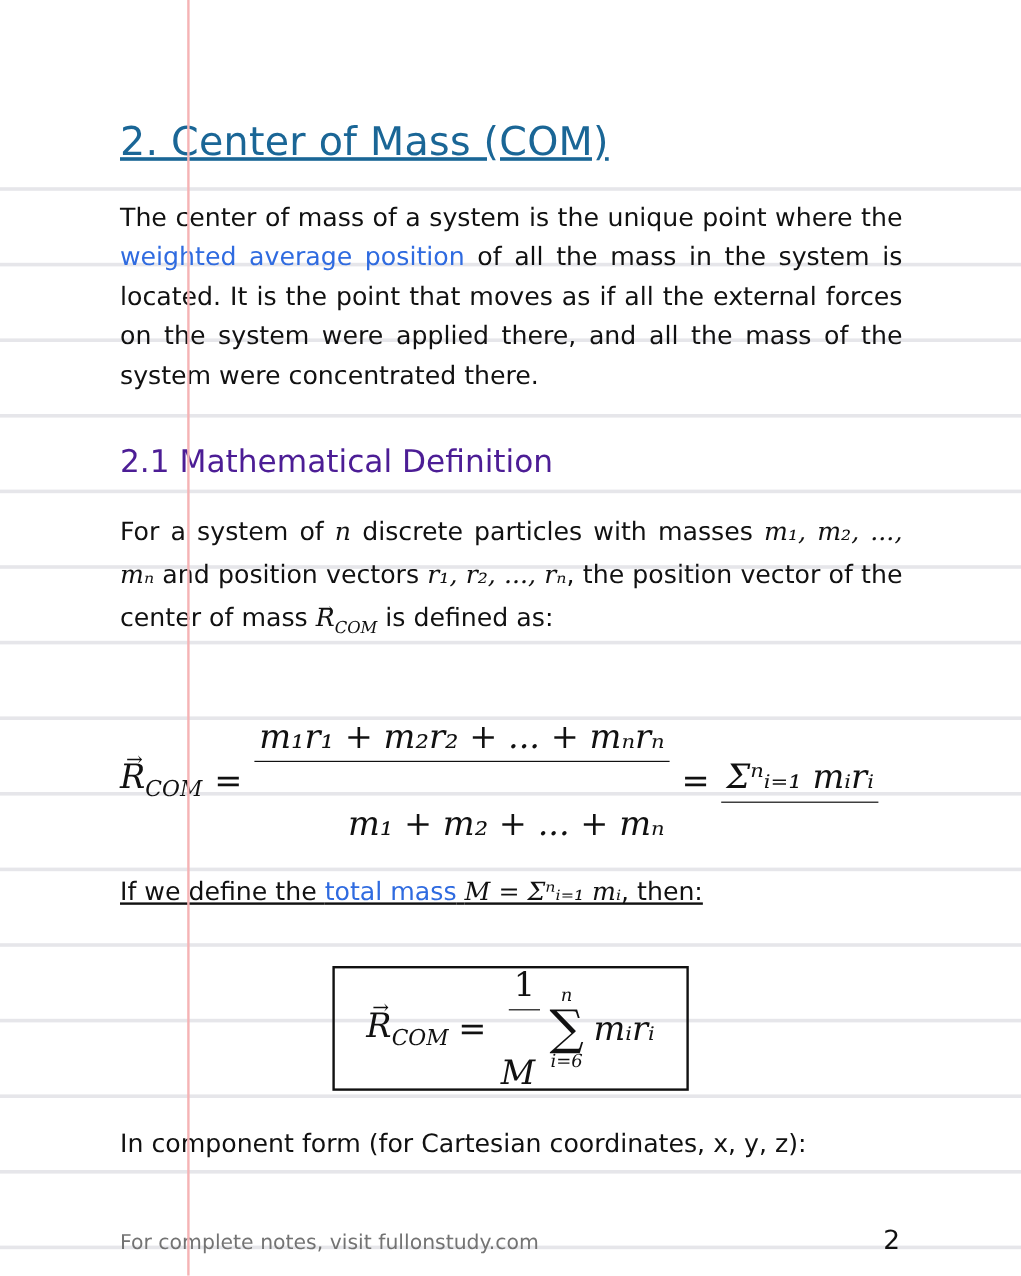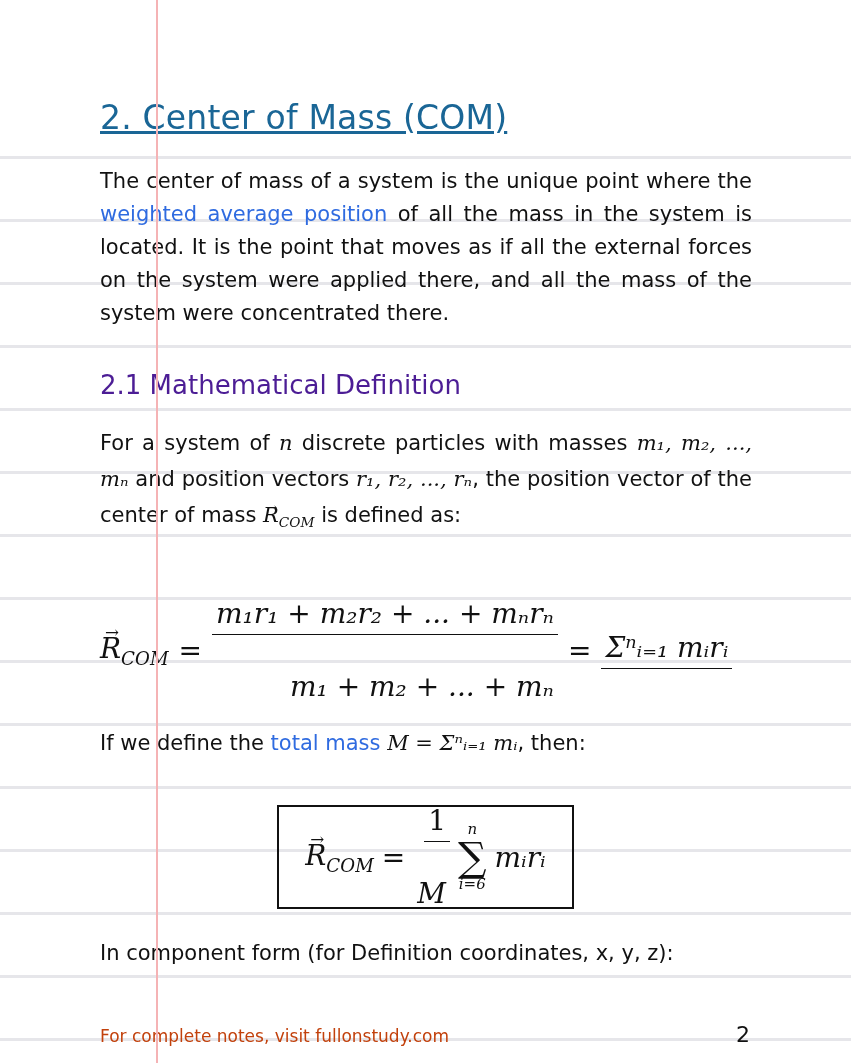--- a/index.html
+++ b/index.html
@@ -48,21 +48,21 @@
   }
   .sigma-stack { display:inline-flex; flex-direction:column; align-items:center; line-height:1; }
   .sigma-stack .lim { font-size:15px; }
   .sigma-stack .sym { font-size:40px; font-style:normal; line-height:1; }
   .vec { position:relative; display:inline-block; }
   .vec::before {
     content:"\2192"; position:absolute; left:50%; top:-0.55em; transform:translateX(-40%);
     font-size:0.6em; font-style:normal;
   }
   .footer-left {
-    left:100px; top:1026px; font-size:17px; color:#c2410c;
+    left:100px; top:1026px; font-size:17px; color:#737373;
   }
   .footer-right {
     left:736px; top:1022px; font-size:22px; color:#111;
   }
 </style>
 </head>
 <body>
 
 <div class="rule" style="top:156px"></div>
 <div class="rule" style="top:219px"></div>
@@ -104,36 +104,36 @@
   <span class="frac">
     <span class="num">m₁r₁ + m₂r₂ + ... + mₙrₙ</span>
     <span class="den">m₁ + m₂ + ... + mₙ</span>
   </span>
   <span class="up">=</span>
   <span class="frac">
     <span class="num">Σⁿᵢ₌₁ mᵢrᵢ</span>
   </span>
 </div>
 
-<div class="abs para" style="top:727px;">
+<div class="abs para" style="top:727px;text-decoration:underline;">
   <span>If we define the </span><span class="accent">total mass</span>
   <span class="math">M = Σⁿᵢ₌₁ mᵢ</span><span>, then:</span>
 </div>
 
 <div class="abs boxed math">
   <span><span class="vec">R</span><sub>COM</sub></span>
   <span class="up">=</span>
   <span class="frac up">
     <span class="num">1</span>
     <span class="den" style="font-style:italic">M</span>
   </span>
   <span class="sigma-stack">
     <span class="lim">n</span>
     <span class="sym">∑</span>
     <span class="lim">i=6</span>
   </span>
   <span>mᵢrᵢ</span>
 </div>
 
-<div class="abs para" style="top:937px;">In component form (for Definition coordinates, x, y, z):</div>
+<div class="abs para" style="top:937px;">In component form (for Cartesian coordinates, x, y, z):</div>
 
 <div class="abs footer-left">For complete notes, visit fullonstudy.com</div>
 <div class="abs footer-right">2</div>
 
 </body></html>

